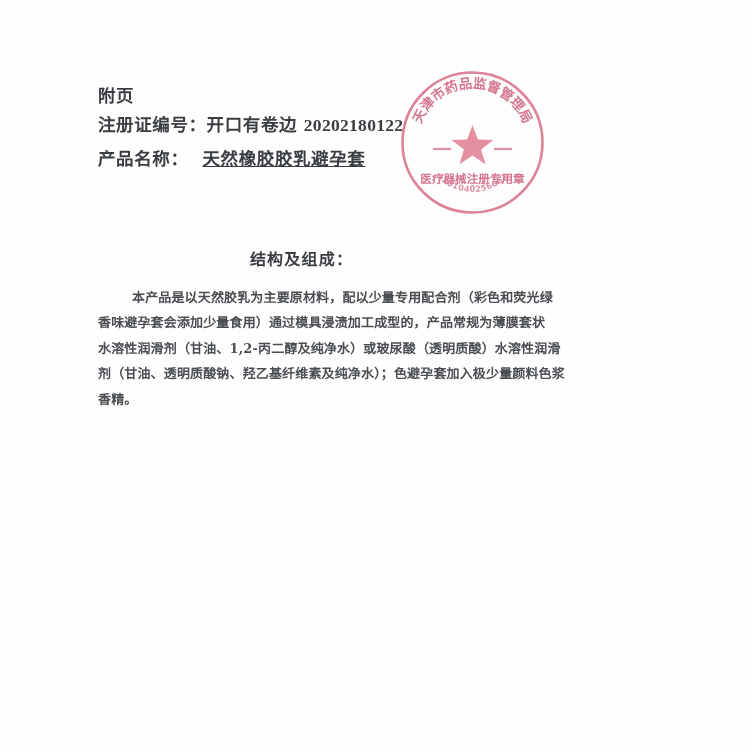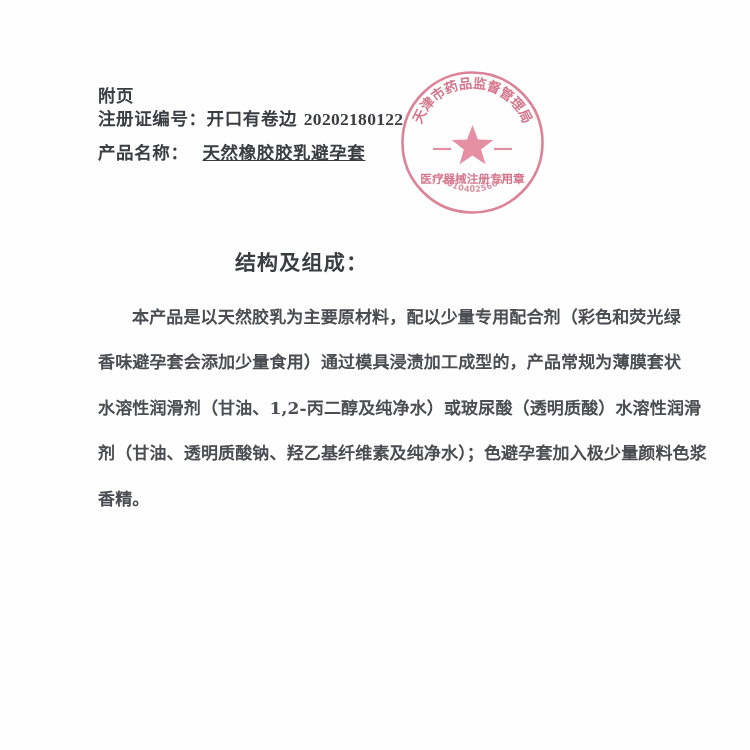--- a/index.html
+++ b/index.html
@@ -36,62 +36,61 @@
   .hdr-line {
     color: #3a3d42;
     font-weight: 700;
     font-size: 17.5px;
     letter-spacing: 0.6px;
     line-height: 1;
     white-space: nowrap;
     font-family: "DejaVu Serif", "Liberation Serif", serif;
   }
 
-  .hdr-appendix { margin-bottom: 5px; }
+  .hdr-appendix { margin-bottom: 11px; }
   .hdr-reg      { margin-bottom: 17px; }
 
   .hdr-label { }
   .hdr-value { font-weight: 700; }
   .hdr-num {
     font-family: Liberation Serif, serif;
     letter-spacing: 0.3px;
   }
   .hdr-value-spaced { padding-left: 14px; text-decoration: underline; }
 
   
   .section-heading {
     position: absolute;
     left: 0;
     top: 246px;
     width: 603px;
     text-align: center;
     color: #3a3d42;
     font-weight: 700;
-    font-size: 21px;
+    font-size: 16px;
     letter-spacing: 1.2px;
     font-family: "DejaVu Serif", "Liberation Serif", serif;
   }
 
   
   .body-block {
     position: absolute;
     left: 98px;
     top: 285px;
     width: 556px;
   }
 
   .body-line {
     color: #4a4d52;
     font-weight: 700;
-    font-size: 17px;
+    font-size: 13px;
     line-height: 25.4px;
     letter-spacing: 0.15px;
     white-space: nowrap;
     font-family: "DejaVu Serif", "Liberation Serif", serif;
-    margin-top: 20px;
   }
   .body-line.indent { text-indent: 34px; }
 
   
   .seal {
     position: absolute;
     left: 399px;
     top: 69px;
     width: 147px;
     height: 147px;

